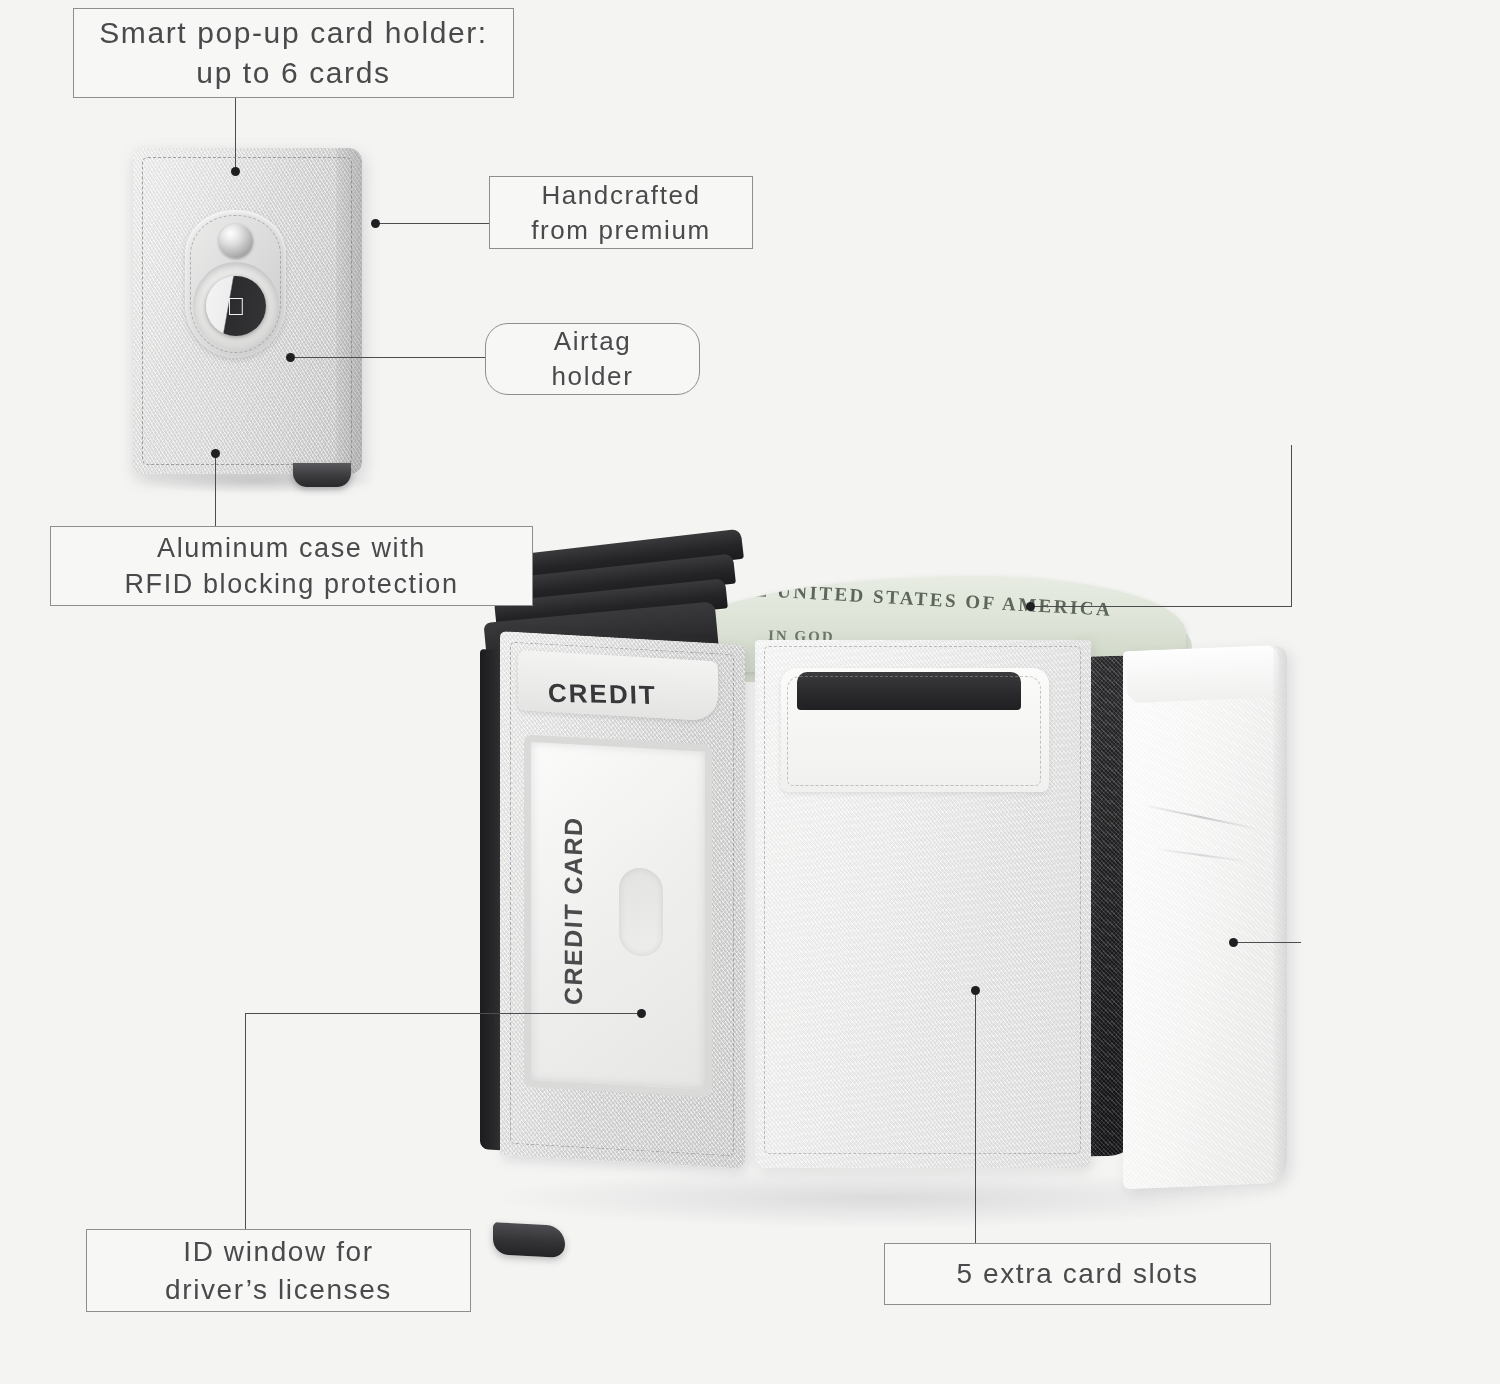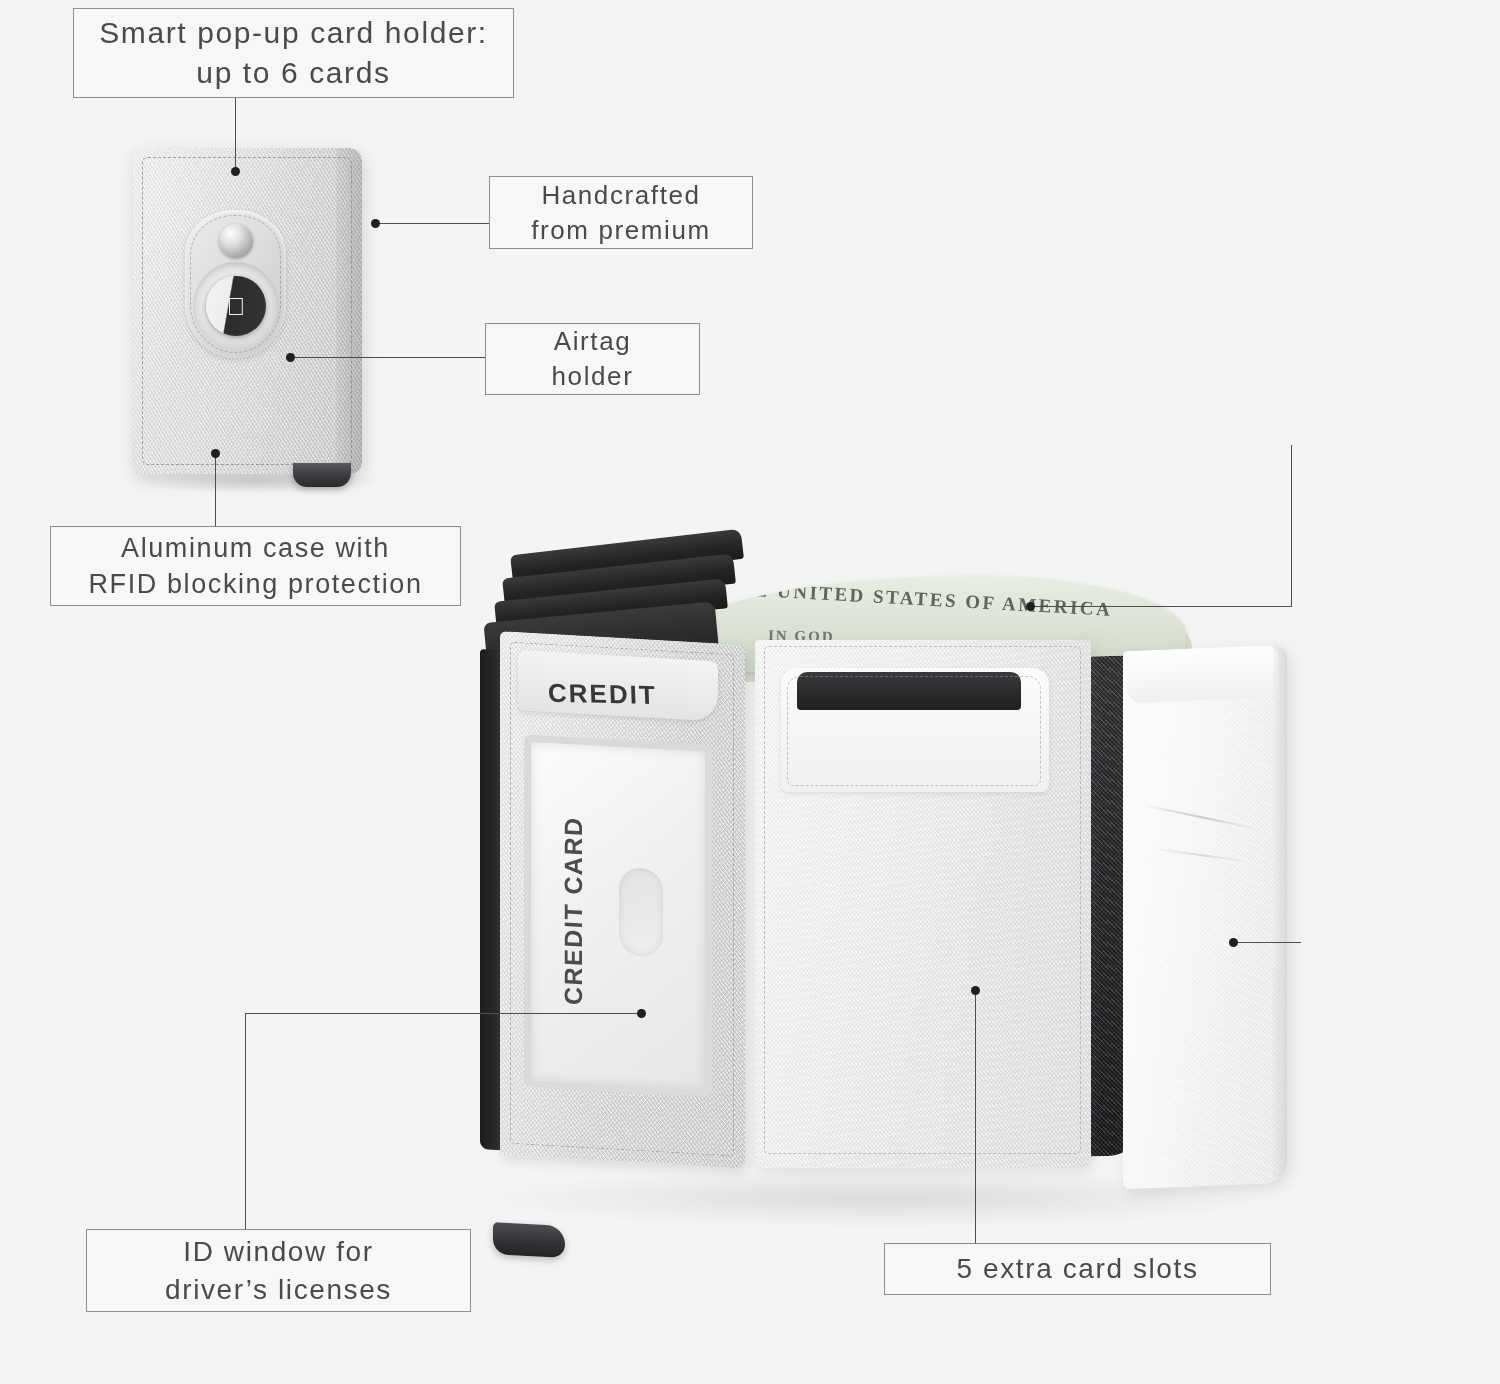--- a/index.html
+++ b/index.html
@@ -506,26 +506,26 @@
     <div class="lead-v" style="left:975px; top:990px; height:253px;"></div>
     <div class="dot" style="left:971px; top:986px;"></div>
   </div>
 
   <div class="callout" style="left:73px; top:8px; width:441px; height:90px; font-size:30px;">Smart pop-up card holder:
 up to 6 cards</div>
 
   <div class="callout" style="left:489px; top:176px; width:264px; height:73px; font-size:26px;">Handcrafted
 from premium</div>
 
-  <div class="callout" style="left:485px; top:323px; width:215px; height:72px; font-size:26px;">Airtag
+  <div class="callout" style="left:485px; top:323px; width:215px; height:72px; font-size:26px;border-radius:23px;">Airtag
 holder</div>
 
-  <div class="callout" style="left:50px; top:526px; width:411px; height:80px; font-size:27px;">Aluminum case with
+  <div class="callout" style="left:50px; top:526px; width:483px; height:80px; font-size:27px;">Aluminum case with
 RFID blocking protection</div>
 
 
 
   <div class="callout" style="left:86px; top:1229px; width:385px; height:83px; font-size:28px;">ID window for
 driver’s licenses</div>
 
-  <div class="callout" style="left:884px; top:1243px; width:387px; height:52px; font-size:28px;">5 extra card slots</div>
+  <div class="callout" style="left:884px; top:1243px; width:387px; height:62px; font-size:28px;">5 extra card slots</div>
 
 </div>
 
 </body></html>

